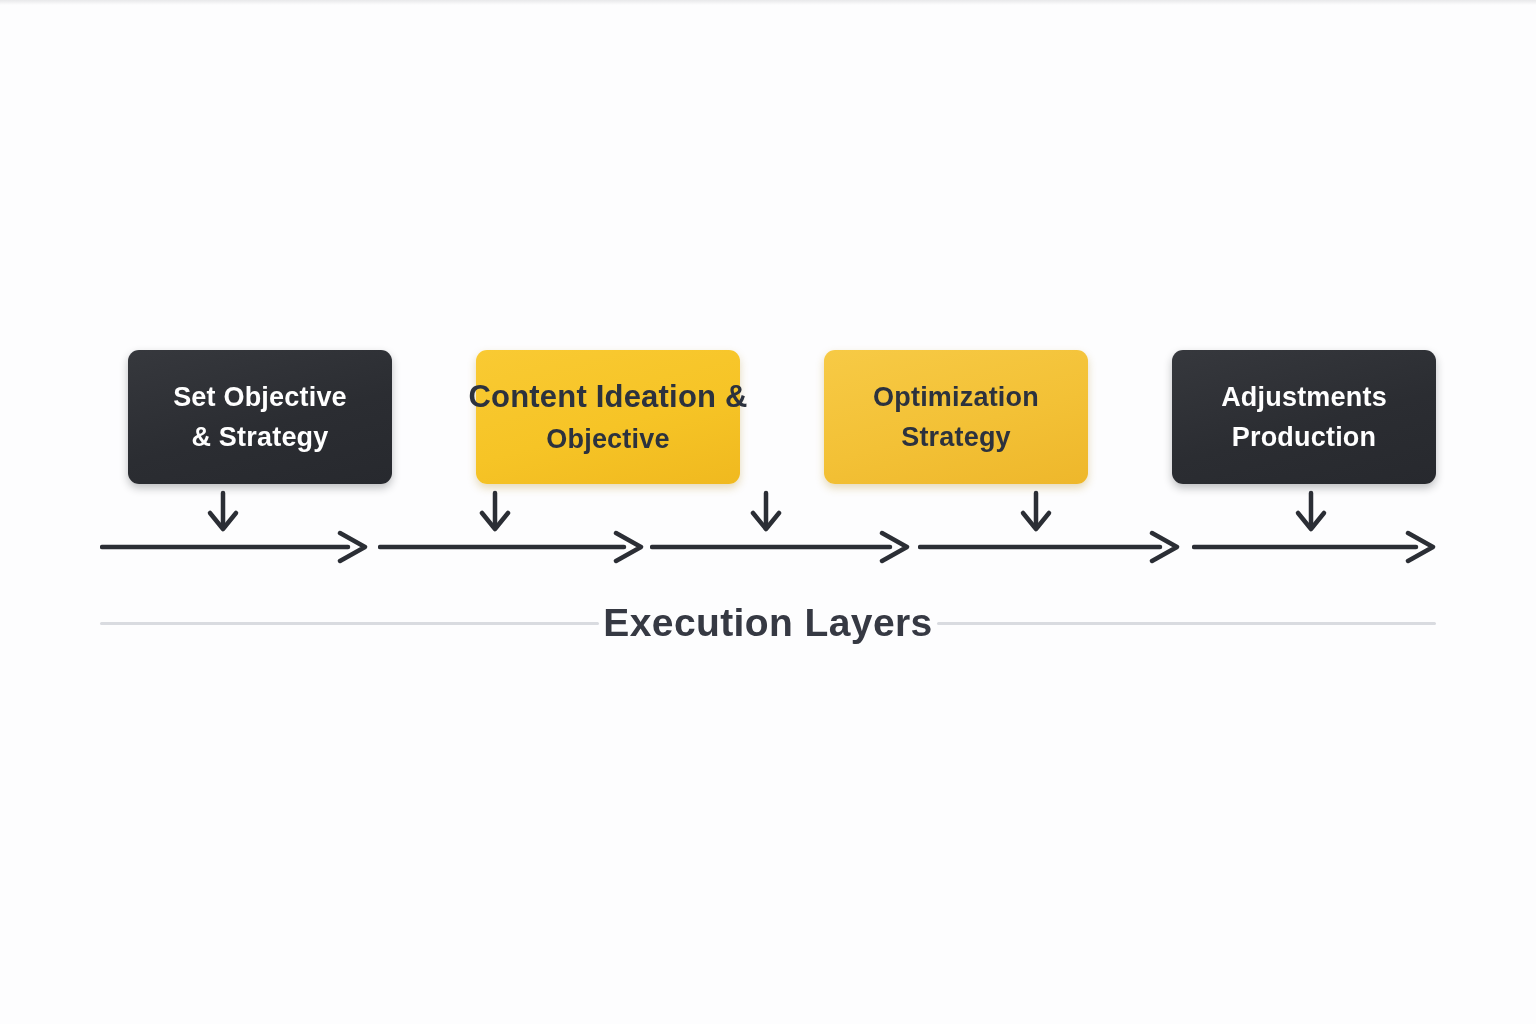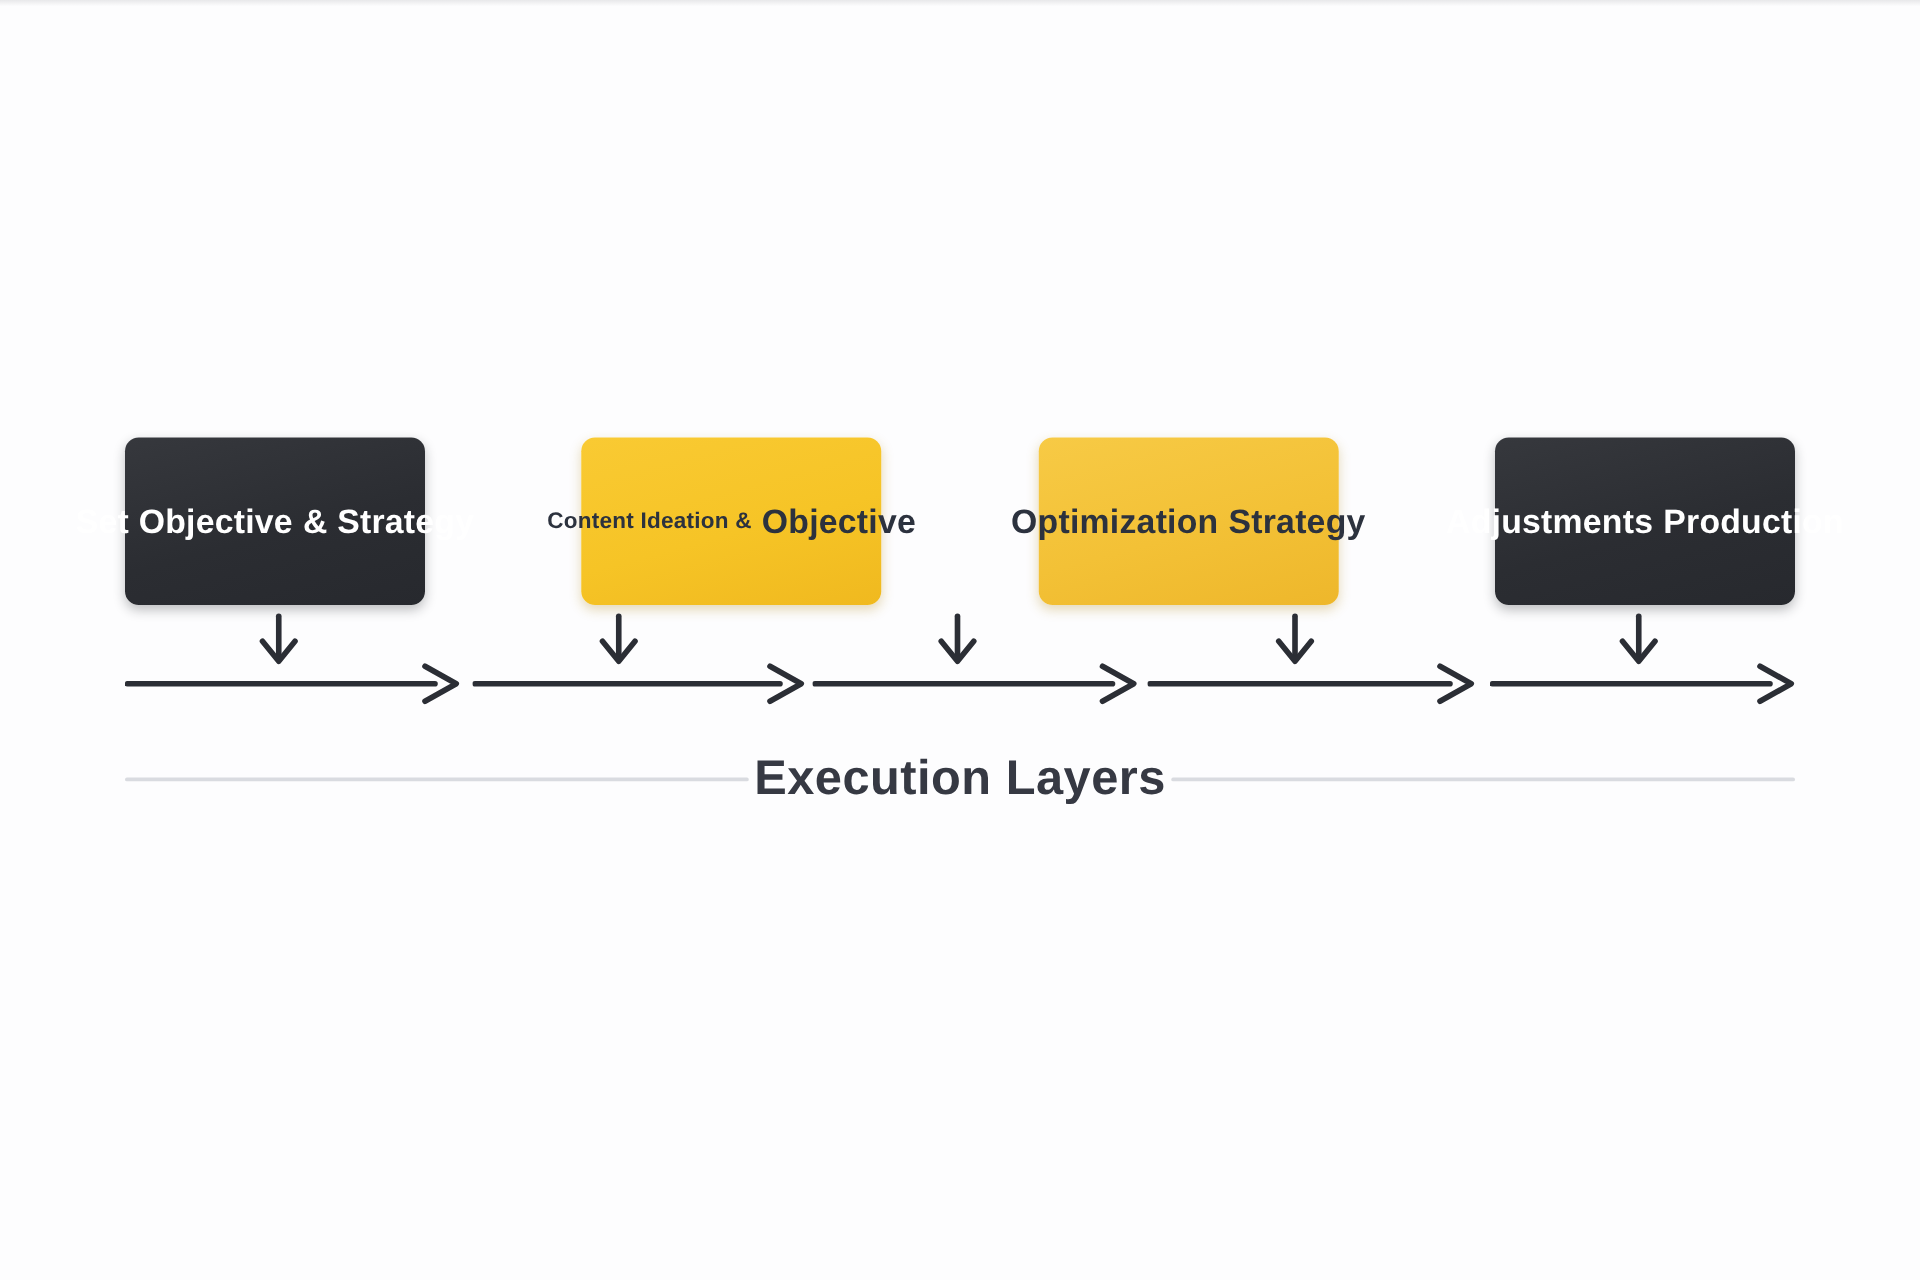--- a/index.html
+++ b/index.html
@@ -23,30 +23,31 @@
   }
   .steps-row {
     position: absolute;
     left: 100px;
     top: 350px;
     width: 1336px;
     display: flex;
     justify-content: space-between;
   }
   .step {
-    width: 240px;
+    width: 264px;
     height: 134px;
     border-radius: 11px;
     display: flex;
-    flex-direction: row;
+    flex-direction: column;
     align-items: center;
     justify-content: center;
     text-align: center;
     gap: 8px;
     padding: 6px 10px;
+    margin-left: 28px;
   }
   .step.dark {
     background: linear-gradient(165deg, #36383d 0%, #2b2d32 55%, #27292e 100%);
     color: #ffffff;
     box-shadow: 0 4px 9px rgba(25,27,33,0.28);
   }
   .step.yellow {
     background: linear-gradient(165deg, #f9ca33 0%, #f6c426 55%, #f0b91f 100%);
     color: #2c323e;
     box-shadow: 0 4px 9px rgba(175,135,25,0.30);
@@ -54,21 +55,21 @@
   .step.yellow.soft {
     background: linear-gradient(165deg, #f7ca45 0%, #f3c136 55%, #eeb72b 100%);
   }
   .step .line {
     font-weight: 700;
     font-size: 27px;
     line-height: 1.2;
     letter-spacing: 0.2px;
     white-space: nowrap;
   }
-  .step .line.small { font-size: 18px; text-align: right; }
+  .step .line.small { font-size: 31px; text-align: right; }
   .arrow-svg { position: absolute; display: block; }
   .arrow-svg line, .arrow-svg polyline, .arrow-svg path {
     stroke: #2b2e35;
     stroke-width: 4.5;
     fill: none;
     stroke-linecap: round;
     stroke-linejoin: round;
   }
   .layer-title {
     position: absolute;

